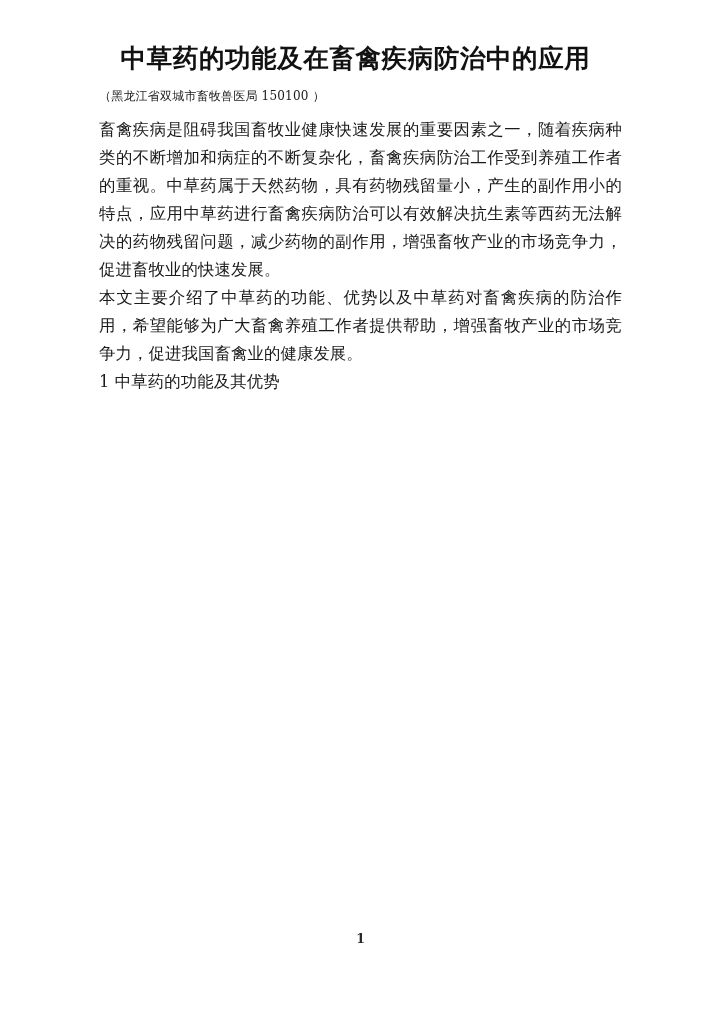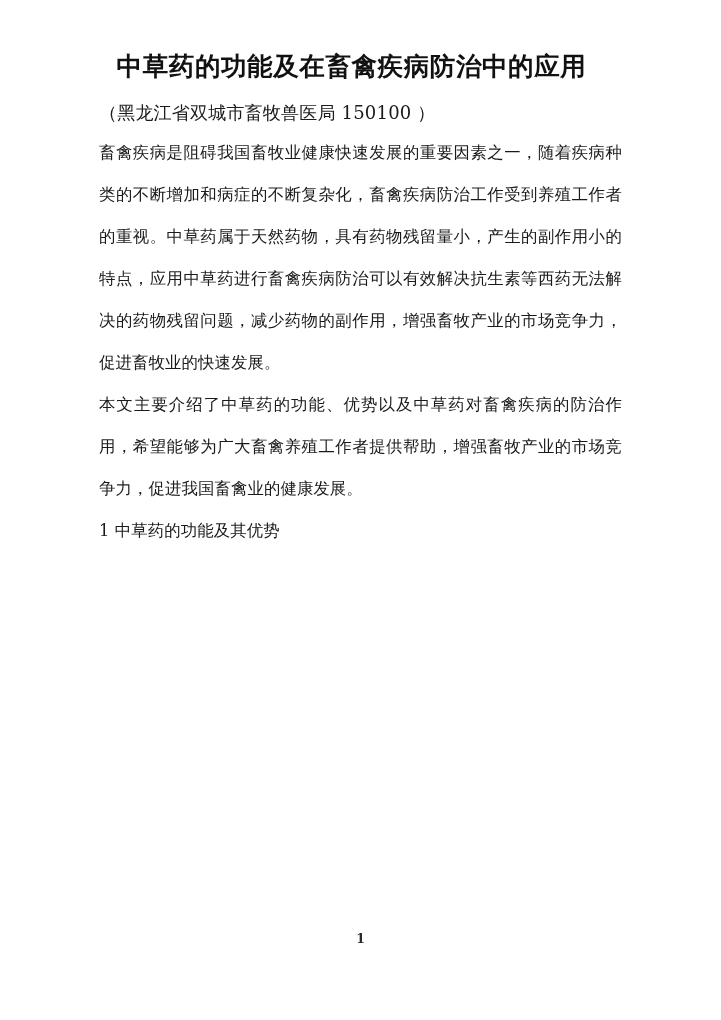--- a/index.html
+++ b/index.html
@@ -24,44 +24,44 @@
     left: 99px;
     top: 0;
     width: 523px;
   }
   .doc-title {
     font-size: 25.5px;
     font-weight: bold;
     text-align: center;
     line-height: 1.25;
     letter-spacing: 0.6px;
-    margin: 10px;
+    margin: 2px;
     padding-top: 41px;
     color: #111111;
     white-space: nowrap;
     margin-left: -8px;
   }
   .byline {
     font-size: 15.5px;
     line-height: 39.5px;
     margin: 0;
     padding-top: 42px;
     color: #1a1a1a;
     letter-spacing: 0.2px;
   }
   .affil {
-    font-size: 18px;
+    font-size: 12px;
     line-height: 39.5px;
     margin: 0;
     color: #1a1a1a;
     letter-spacing: 0.2px;
   }
   .para {
     font-size: 16.4px;
-    line-height: 42px;
+    line-height: 28px;
     margin: 0;
     color: #1a1a1a;
     text-align: justify;
     text-justify: inter-character;
     text-align-last: left;
     letter-spacing: 0.1px;
     word-break: break-all;
   }
   .para.heading-line {
     text-align: left;

